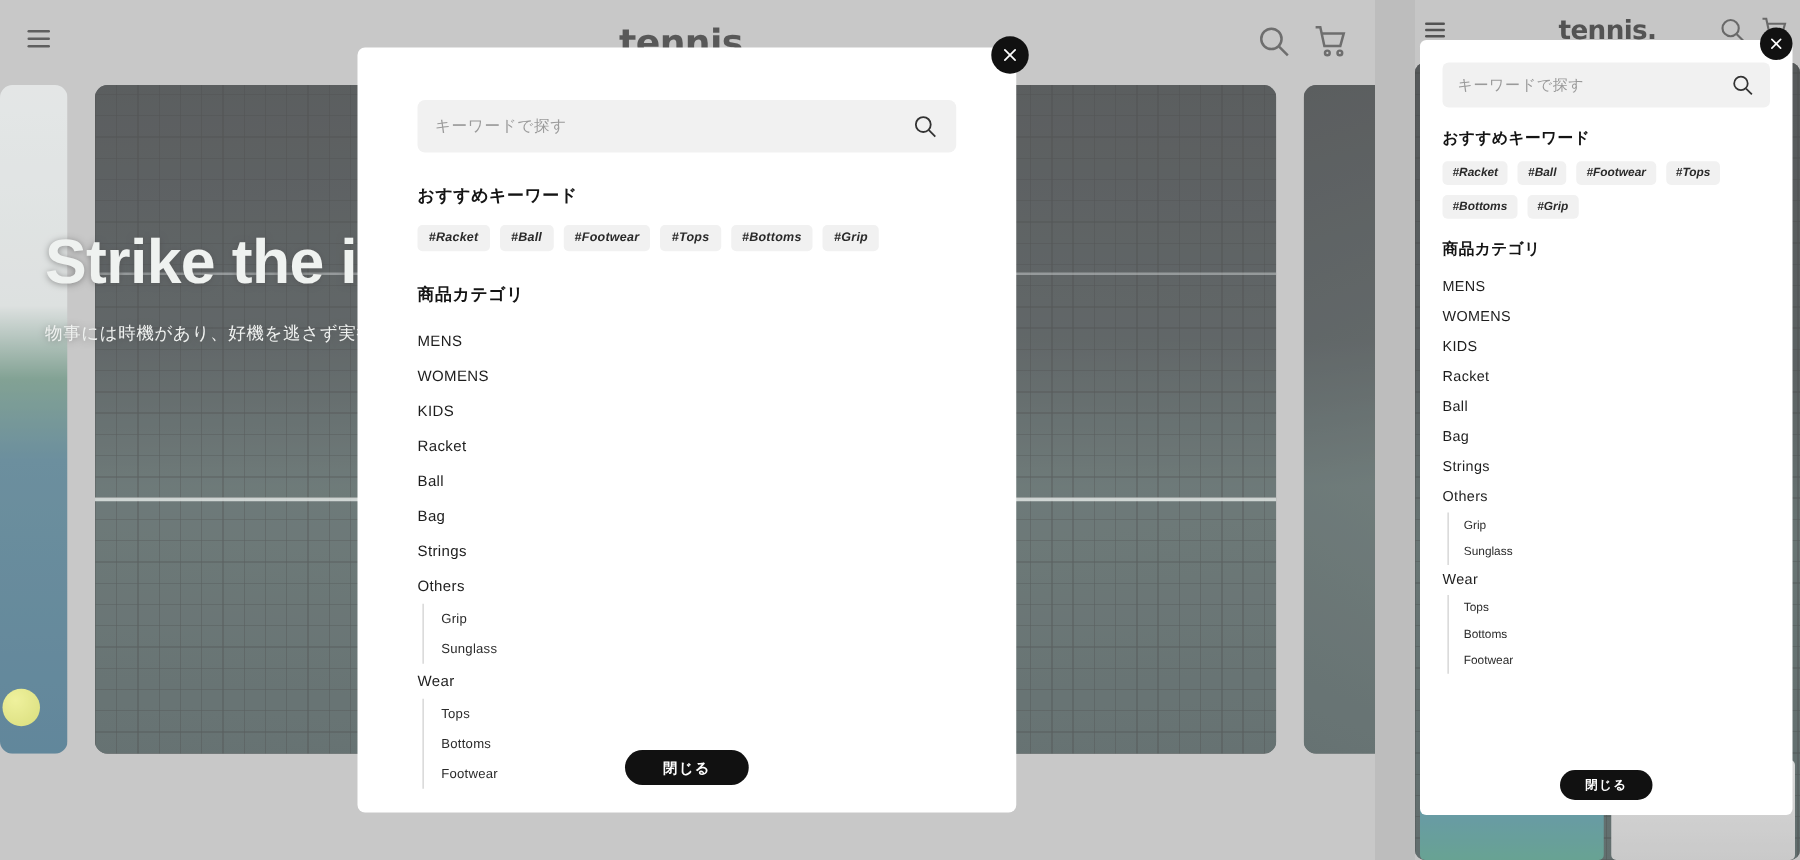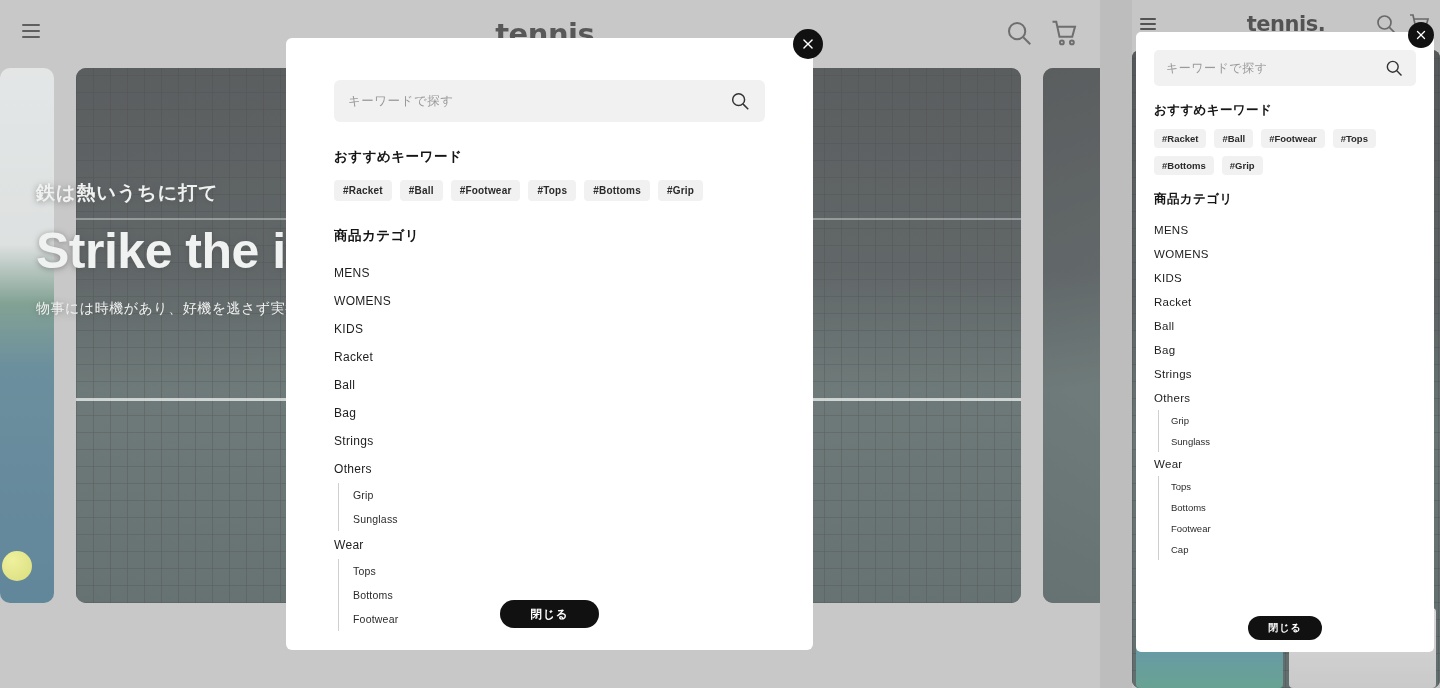--- a/index.html
+++ b/index.html
@@ -92,21 +92,21 @@
     background: #fff; border-radius: 6px; z-index: 6; overflow: hidden;
   }
   .modal-inner { padding: 42px 48px 0 48px; }
   .search-field {
     position: relative; height: 42px; background: #f1f1f1; border-radius: 6px;
     display: flex; align-items: center; padding: 0 14px;
   }
   .search-field .ph { font-size: 12.5px; color: #9a9a9a; letter-spacing: .5px; }
   .search-field .sic { position: absolute; right: 14px; top: 10px; width: 22px; height: 22px; }
   .sec-title { font-size: 13.5px; font-weight: 700; color: #141414; margin: 26px 0 14px 0; letter-spacing: .5px; }
-  .tags { display: flex; flex-wrap: wrap; gap: 8px; }
+  .tags { display: flex; flex-wrap: wrap; gap: 8px; font-style: italic; }
   .tag {
     background: #f1f1f1; border-radius: 4px; padding: 5px 9px;
     font-size: 10px; color: #2a2a2a; font-weight: 600; letter-spacing: .2px;
   }
   .cats { margin-top: 4px; }
   .cat-row { font-size: 12px; color: #1d1d1d; padding: 7px 0 7px 0; letter-spacing: .3px; }
   .sub-group { border-left: 1px solid #cfcfcf; margin-left: 4px; padding-left: 14px; }
   .sub-row { font-size: 10.5px; color: #2b2b2b; padding: 6px 0; letter-spacing: .2px; }
   .close-btn-wrap { position: absolute; left: 0; right: 0; bottom: 22px; display: flex; justify-content: center; }
   .close-btn {
@@ -185,21 +185,20 @@
         <div class="net-lines"></div>
         <div class="court-line" style="left:0;right:0;top:330px;"></div>
         <div class="court-line" style="left:0;right:0;top:150px;height:2px;opacity:.5;"></div>
       </div>
       <div class="slide s2">
         <div class="img-court"></div>
       </div>
     </div>
 
     <div class="hero-text">
-      <div class="hero-jp-top">鉄は熱いうちに打て</div>
       <div class="hero-en">Strike the iron</div>
       <div class="hero-jp-sub">物事には時機があり、好機を逃さず実行せよ</div>
     </div>
 
 
     <div class="dt-header">
       <div class="hamburger">
         <i></i>
           <i></i>
           <i></i>
@@ -364,21 +363,20 @@
           <div class="mb-cat-row">Others</div>
           <div class="mb-sub-group">
             <div class="mb-sub-row">Grip</div>
             <div class="mb-sub-row">Sunglass</div>
           </div>
           <div class="mb-cat-row">Wear</div>
           <div class="mb-sub-group">
             <div class="mb-sub-row">Tops</div>
             <div class="mb-sub-row">Bottoms</div>
             <div class="mb-sub-row">Footwear</div>
-            <div class="mb-sub-row">Cap</div>
           </div>
         </div>
       </div>
 
       <div class="mb-close-wrap">
         <button class="mb-close-btn">閉じる</button>
       </div>
     </div>
 
     <div class="x-btn mb-x">

